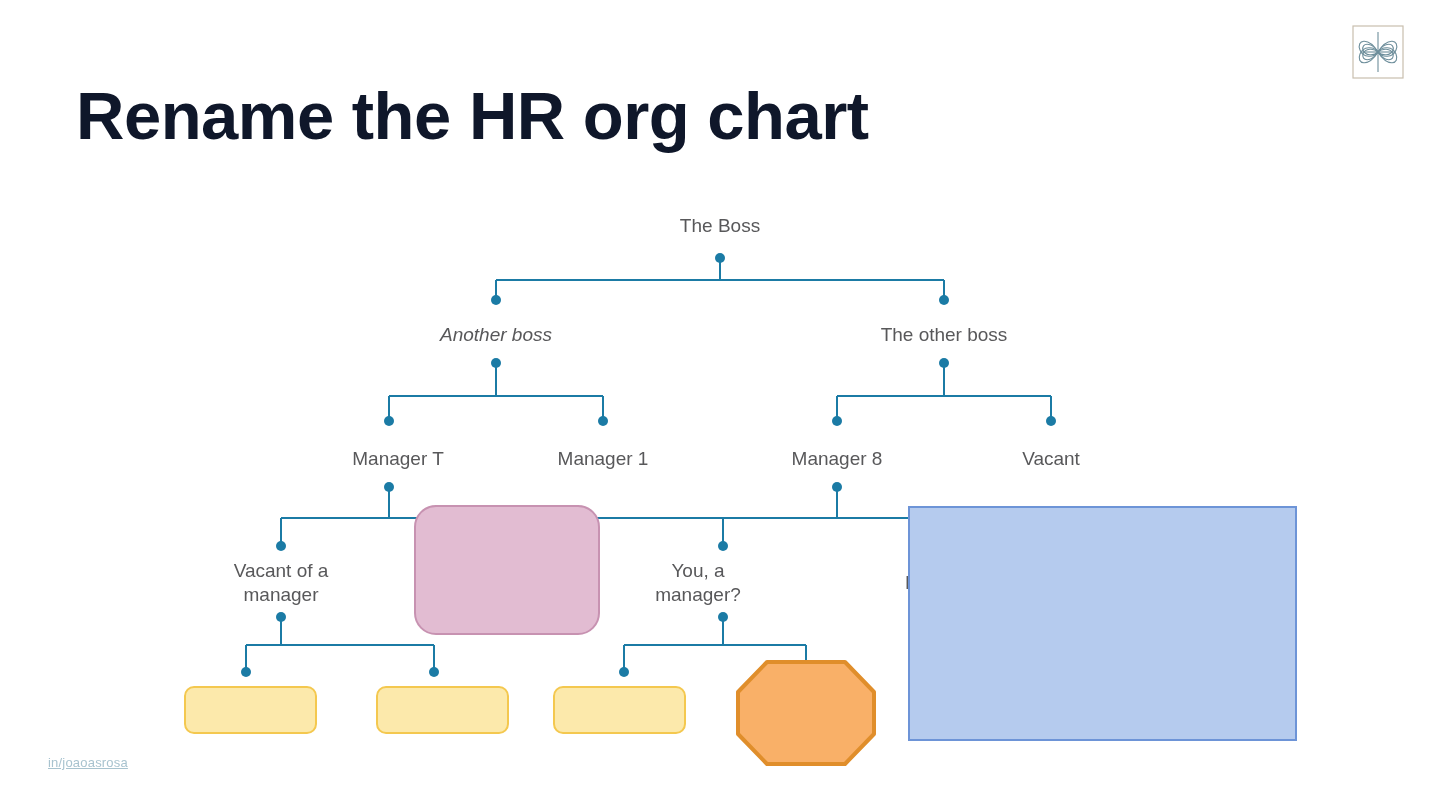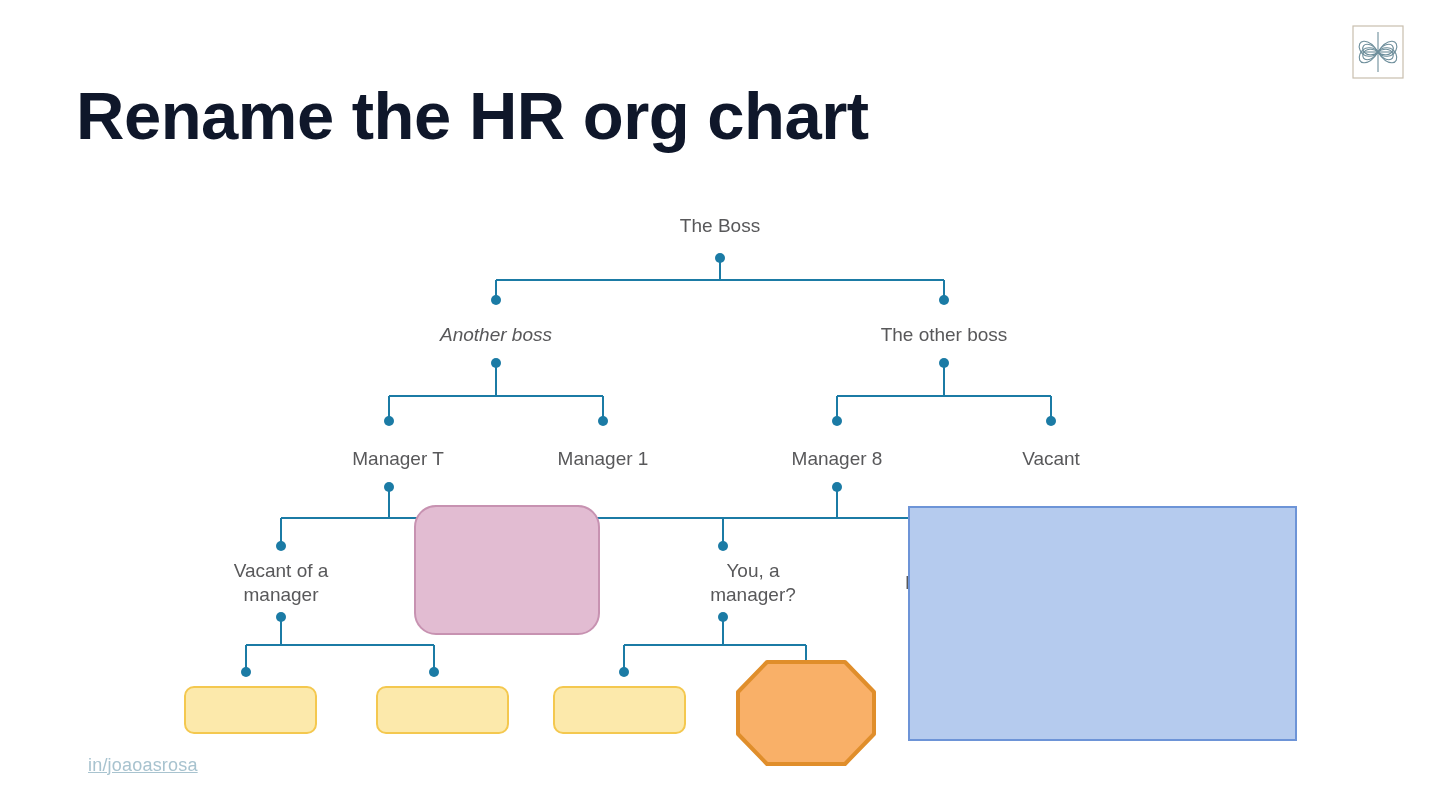--- a/index.html
+++ b/index.html
@@ -89,25 +89,24 @@
   .octagon-wrap {
     position: absolute;
   }
   .octagon-wrap svg { display: block; }
 
   
   #footer-link {
     position: absolute;
     left: 48px;
     top: 755px;
-    font-size: 18px;
+    font-size: 13px;
     color: #a8c3cf;
     text-decoration: underline;
     letter-spacing: 0.2px;
-    margin-left: 40px;
   }
 </style>
 </head>
 <body>
 
 <div id="slide-title">Rename the HR org chart</div>
 
 <div id="brand-mark">
   <svg width="56" height="60" viewBox="0 0 56 60" aria-hidden="true">
     <rect x="3" y="4" width="50" height="52" fill="none" stroke="#c9bfae" stroke-width="1.2"></rect>
@@ -185,17 +184,17 @@
   <div class="shape shape-yellow" style="left:184px; top:686px; width:133px; height:48px;"></div>
   <div class="shape shape-yellow" style="left:376px; top:686px; width:133px; height:48px;"></div>
   <div class="shape shape-yellow" style="left:553px; top:686px; width:133px; height:48px;"></div>
 
   <div class="octagon-wrap" style="left:735px; top:659px;">
     <svg width="142" height="108" viewBox="0 0 142 108" aria-hidden="true">
       <polygon points="32,3 110,3 139,33 139,75 110,105 32,105 3,75 3,33" fill="#f9b068" stroke="#e08e2b" stroke-width="4" stroke-linejoin="round"></polygon>
     </svg>
   </div>
 
-  <div class="node-label" style="left:753px; top:583px; z-index:5;">You, a
+  <div class="node-label" style="left:698px; top:583px; z-index:5;">You, a
 manager?</div>
 </div>
 
 <a id="footer-link" href="#">in/joaoasrosa</a>
 
 </body></html>

